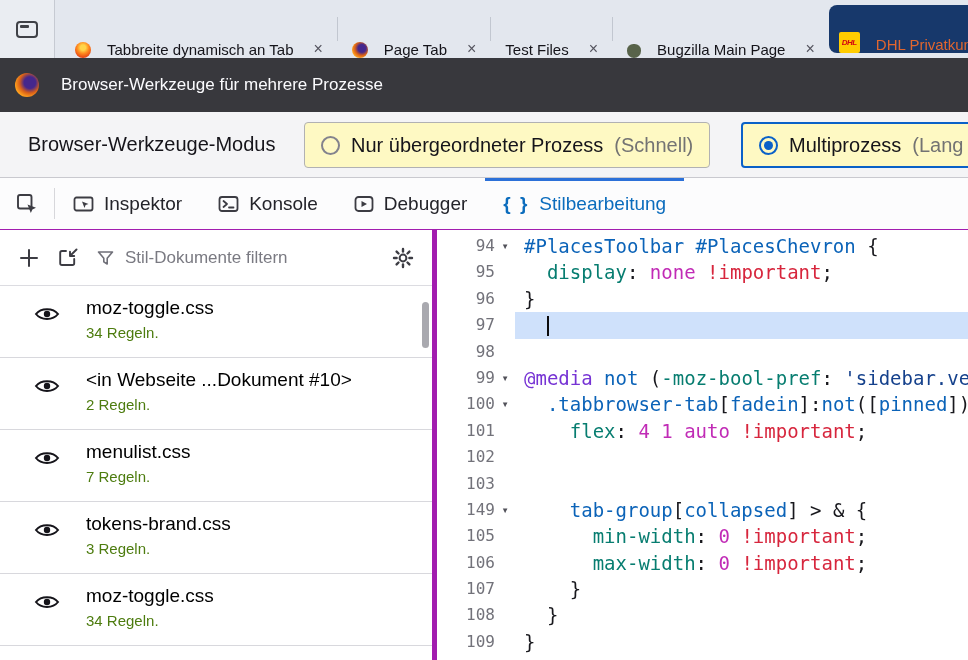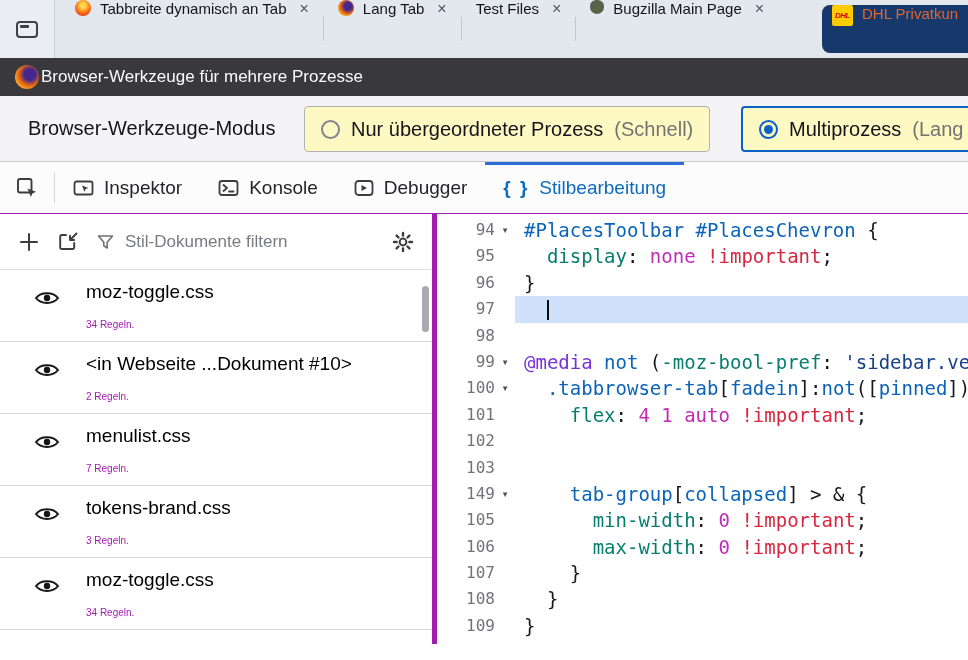--- a/index.html
+++ b/index.html
@@ -6,37 +6,37 @@
     font-family:"Liberation Sans",sans-serif;position:relative}
   *{box-sizing:border-box}
 
   
   .tabstrip{height:58px;background:#e3e7ee;display:flex;align-items:stretch}
   .fxview{width:55px;flex:0 0 55px;border-right:1px solid #c6cad2;background:#eaedf2;
     display:flex;align-items:center;justify-content:center}
   .fxview-icon{width:22px;height:17px;border:2px solid #3f4147;border-radius:4px;position:relative}
   .fxview-icon::before{content:"";position:absolute;left:2px;top:2px;width:9px;height:3px;background:#3f4147;border-radius:1px}
   .tabs{flex:1;min-width:0;display:flex;align-items:center;padding-left:6px;overflow:hidden}
-  .tab{display:flex;align-items:flex-start;gap:9px;padding:0 14px;height:100%;font-size:15px;
+  .tab{display:flex;align-items:flex-end;gap:16px;padding:0 14px;height:100%;font-size:15px;
     color:#15141a;white-space:nowrap}
   .tab-label{overflow:hidden;text-overflow:clip}
   .close{color:#55555f;font-size:16px;margin-left:4px}
   .sep{width:1px;height:24px;background:#c2c7d0;flex:0 0 1px}
   .fav{width:16px;height:16px;border-radius:50%;flex:0 0 auto}
   .fav-flame{background:radial-gradient(circle at 50% 35%,#ffd54a 0 20%,#ff8a1e 45%,#e43d12 80%)}
   .fav-firefox{background:radial-gradient(circle at 62% 40%,#45278d 0 28%,#d85f19 50%,#ff9f1e 72%,#ffd02e 100%)}
   .fav-bugzilla{width:14px;height:14px;border-radius:45% 45% 50% 50%;background:#58634a}
   .fav-dhl{width:21px;height:21px;border-radius:2px;background:var(--dhl-yellow);color:var(--dhl-red);
     font-size:8px;font-weight:bold;font-style:italic;display:flex;align-items:center;justify-content:center;
     letter-spacing:-.5px;line-height:1}
   .tab.dhl{margin-left:auto;flex:0 0 146px;width:146px;height:48px;align-self:center;
     background:var(--dhl-tab);border-radius:8px 0 0 8px;color:var(--dhl-text);padding:0 0 0 10px}
 
   
-  .titlebar{height:38px;background:#38383d;display:flex;align-items:center;gap:2px;
+  .titlebar{height:54px;background:#38383d;display:flex;align-items:center;gap:22px;
     padding:0 15px;color:#fbfbfe;font-size:17px}
   .titlebar .logo{width:24px;height:24px}
 
   
   .mode{height:66px;background:#f4f4f6;border-bottom:1px solid #c9c9cf;position:relative;
     display:flex;align-items:center}
   .mode-label{margin-left:28px;font-size:20px;color:#15141a}
   .opt{position:absolute;top:10px;height:46px;background:#fef9c3;border:1px solid #b1b1b3;border-radius:4px;
     display:flex;align-items:center;gap:11px;padding:0 16px;font-size:20px;color:#15141a;white-space:nowrap}
   .opt1{left:304px}
@@ -67,21 +67,21 @@
   .filterbox{display:flex;align-items:center;gap:9px;color:#6f6f78}
   .filter-input{border:none;outline:none;background:transparent;font-size:17px;color:#15141a;width:200px;
     font-family:"Liberation Sans",sans-serif}
   .filter-input::placeholder{color:#7a7a82}
   .gearwrap{margin-left:auto}
   .sheets{flex:1;overflow:hidden;background:#fff}
   .sheet{height:72px;border-bottom:1px solid #d8d8dd;display:flex;align-items:flex-start;
     gap:26px;padding:10px 0 0 34px}
   .eye{color:#15141a;margin-top:10px;display:flex}
   .sheet-name{font-size:19px;color:#000000;line-height:24px;white-space:nowrap}
-  .sheet-rules{font-size:10px;color:#a21caf;line-height:20px;margin-top:11px}
+  .sheet-rules{font-size:15px;color:#4d7c0f;line-height:20px;margin-top:3px}
   .lscroll{position:absolute;right:3px;top:72px;width:7px;height:46px;background:#a9a9af;border-radius:4px}
 
   
   .editor{flex:1;min-width:0;background:#fff;font-family:"DejaVu Sans Mono",monospace;font-size:19px;
     padding-top:3px;overflow:hidden}
   .crow{display:flex;height:26.4px;line-height:26.4px;white-space:nowrap}
   .gut{width:78px;flex:0 0 78px;display:flex;align-items:center;justify-content:flex-end;
     color:#72727a;font-size:16px}
   .fold{width:20px;flex:0 0 20px;text-align:center;color:#52525a;font-size:12px}
   .code{flex:1;min-width:0;white-space:pre;padding-left:9px;color:#18181d;overflow:hidden}
@@ -99,21 +99,21 @@
   </div>
   <div class="tabs">
       <div class="tab">
         <span class="fav fav-flame"></span>
         <span class="tab-label">Tabbreite dynamisch an Tab</span>
         <span class="close">×</span>
       </div>
       <div class="sep"></div>
       <div class="tab">
         <span class="fav fav-firefox"></span>
-        <span class="tab-label">Lang Tab</span>
+        <span class="tab-label">Page Tab</span>
         <span class="close">×</span>
       </div>
       <div class="sep"></div>
       <div class="tab">
         <span class="tab-label">Test Files</span>
         <span class="close">×</span>
       </div>
       <div class="sep"></div>
       <div class="tab">
         <span class="fav fav-bugzilla"></span>

